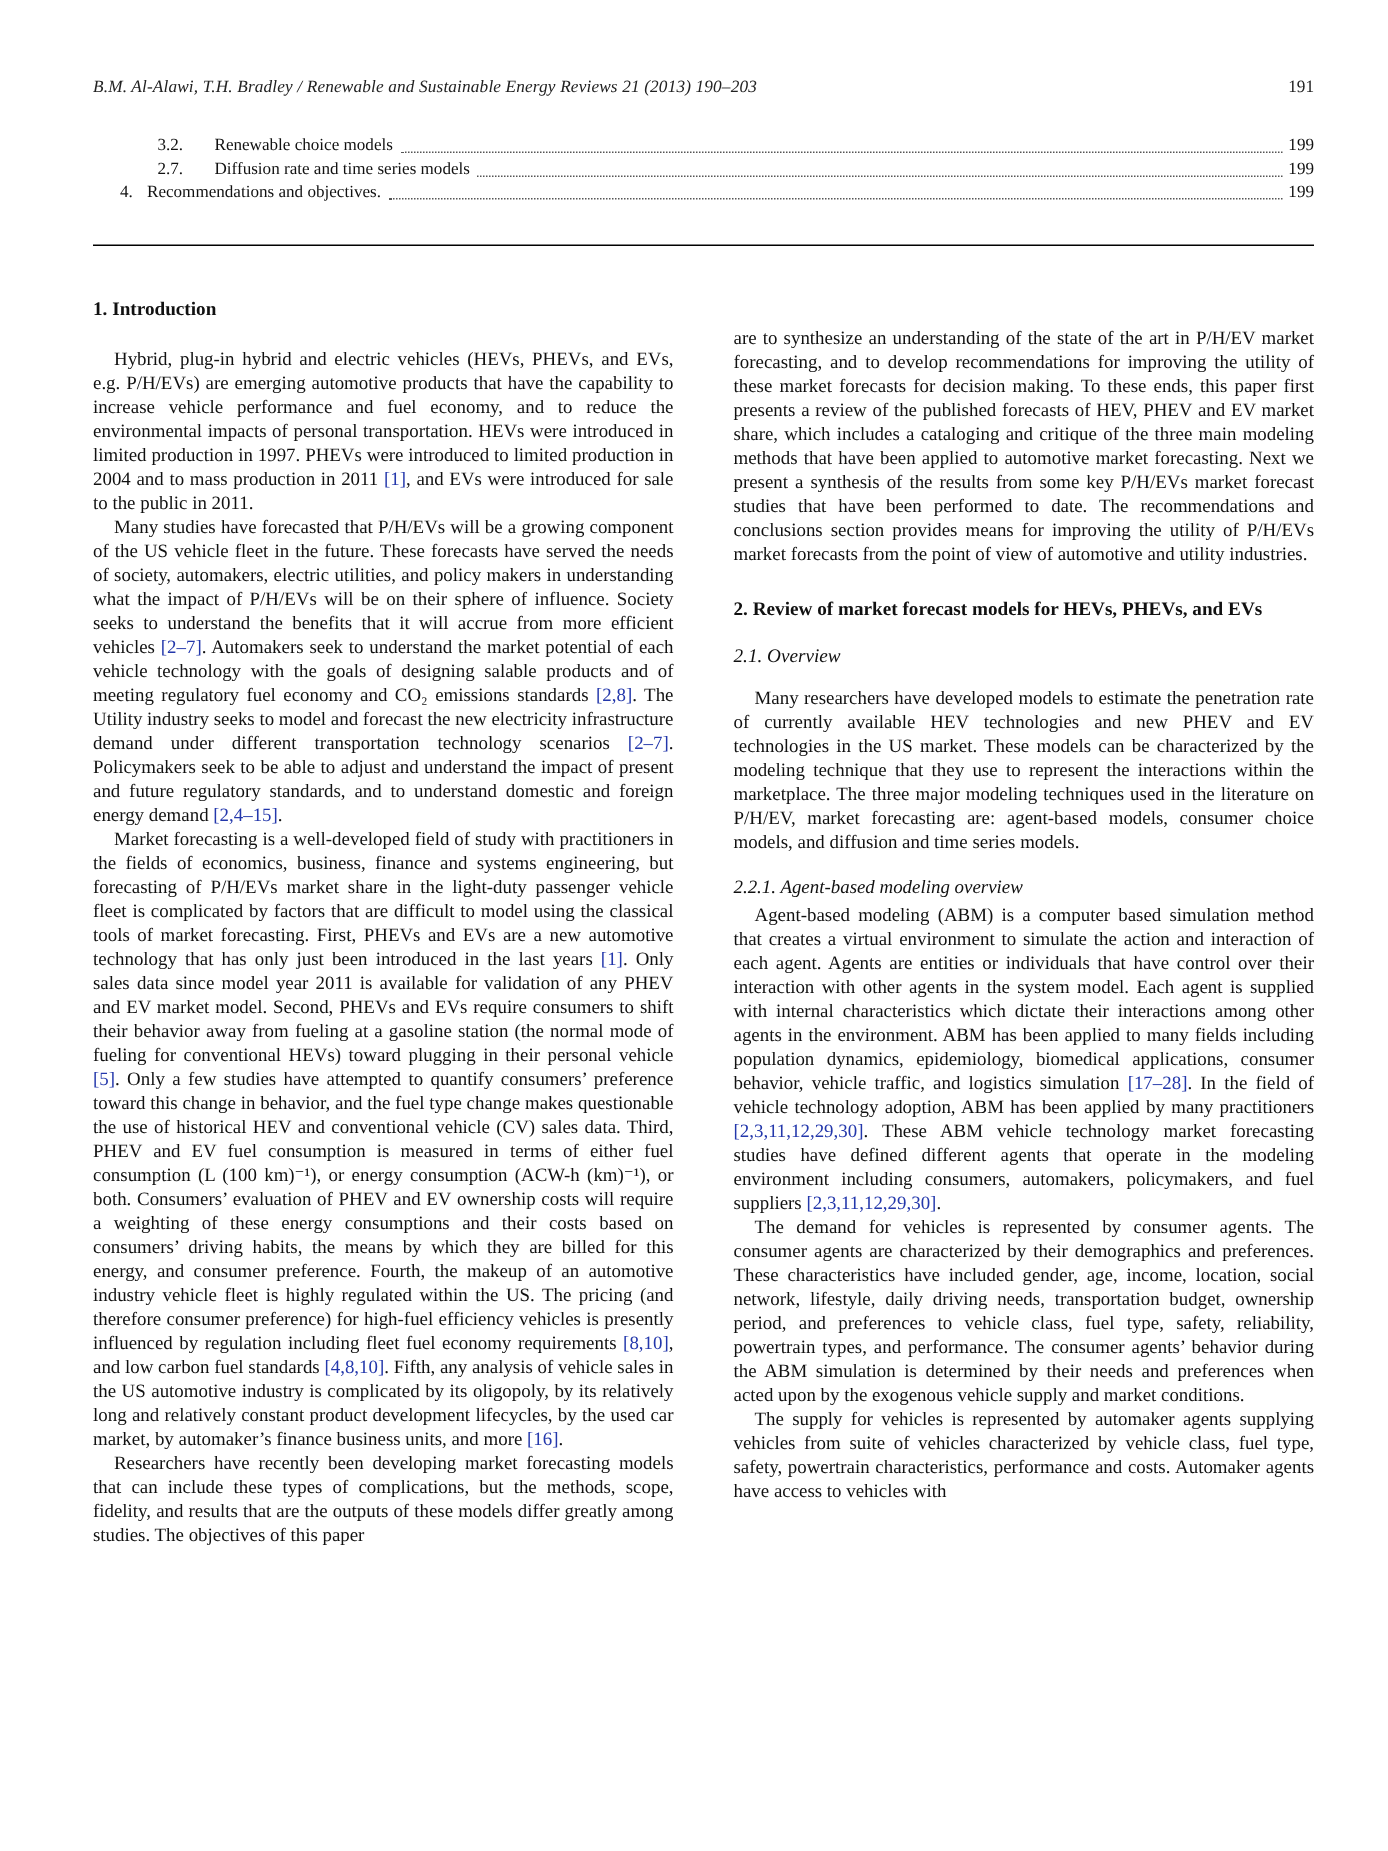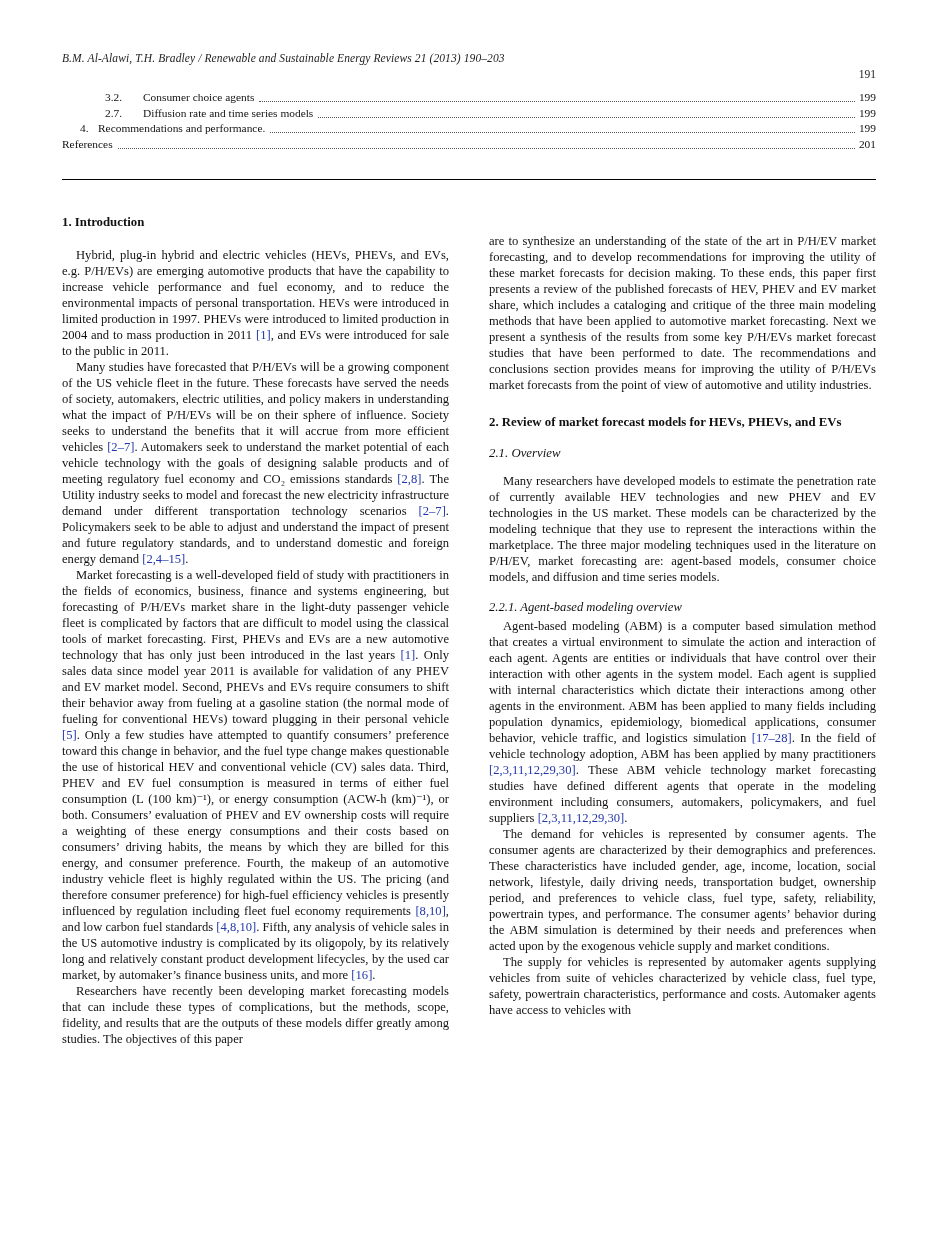--- a/index.html
+++ b/index.html
@@ -27,21 +27,21 @@
   .running-title {
     text-align: left;
     font-style: italic;
     font-size: 11.5px;
     color: #222;
     letter-spacing: 0.1px;
   }
   .page-number {
     position: absolute;
     right: 0;
-    top: 16px;
+    top: 0;
     font-size: 11.5px;
     font-style: normal;
     color: #222;
   }
   
   .toc {
     margin-top: 22px;
     font-size: 11.4px;
     line-height: 15px;
   }
@@ -115,41 +115,35 @@
 <div class="page">
 
   <header class="page-header">
     <div class="running-title">B.M. Al-Alawi, T.H. Bradley / Renewable and Sustainable Energy Reviews 21 (2013) 190–203</div>
     <div class="page-number">191</div>
   </header>
 
   <nav class="toc">
     <div class="toc-row lvl2">
       <span class="toc-num">3.2.</span>
-      <span class="toc-label">Consumer choice agents</span>
+      <span class="toc-label">Renewable choice models</span>
       <span class="toc-leader"></span>
       <span class="toc-page">199</span>
     </div>
     <div class="toc-row lvl2">
       <span class="toc-num">2.7.</span>
       <span class="toc-label">Diffusion rate and time series models</span>
       <span class="toc-leader"></span>
       <span class="toc-page">199</span>
     </div>
     <div class="toc-row lvl1">
       <span class="toc-num">4.</span>
-      <span class="toc-label">Recommendations and performance.</span>
+      <span class="toc-label">Recommendations and objectives.</span>
       <span class="toc-leader"></span>
       <span class="toc-page">199</span>
-    </div>
-    <div class="toc-row lvl0">
-      <span class="toc-num"></span>
-      <span class="toc-label">References</span>
-      <span class="toc-leader"></span>
-      <span class="toc-page">201</span>
     </div>
   </nav>
 
   <hr class="front-rule">
 
   <main class="columns">
 
     <section class="col col-left">
       <h2 class="sec">1. Introduction</h2>
       <p class="indent">Hybrid, plug-in hybrid and electric vehicles (HEVs, PHEVs, and EVs, e.g. P/H/EVs) are emerging automotive products that have the capability to increase vehicle performance and fuel economy, and to reduce the environmental impacts of personal transportation. HEVs were introduced in limited production in 1997. PHEVs were introduced to limited production in 2004 and to mass production in 2011 <span class="cite">[1]</span>, and EVs were introduced for sale to the public in 2011.</p>

